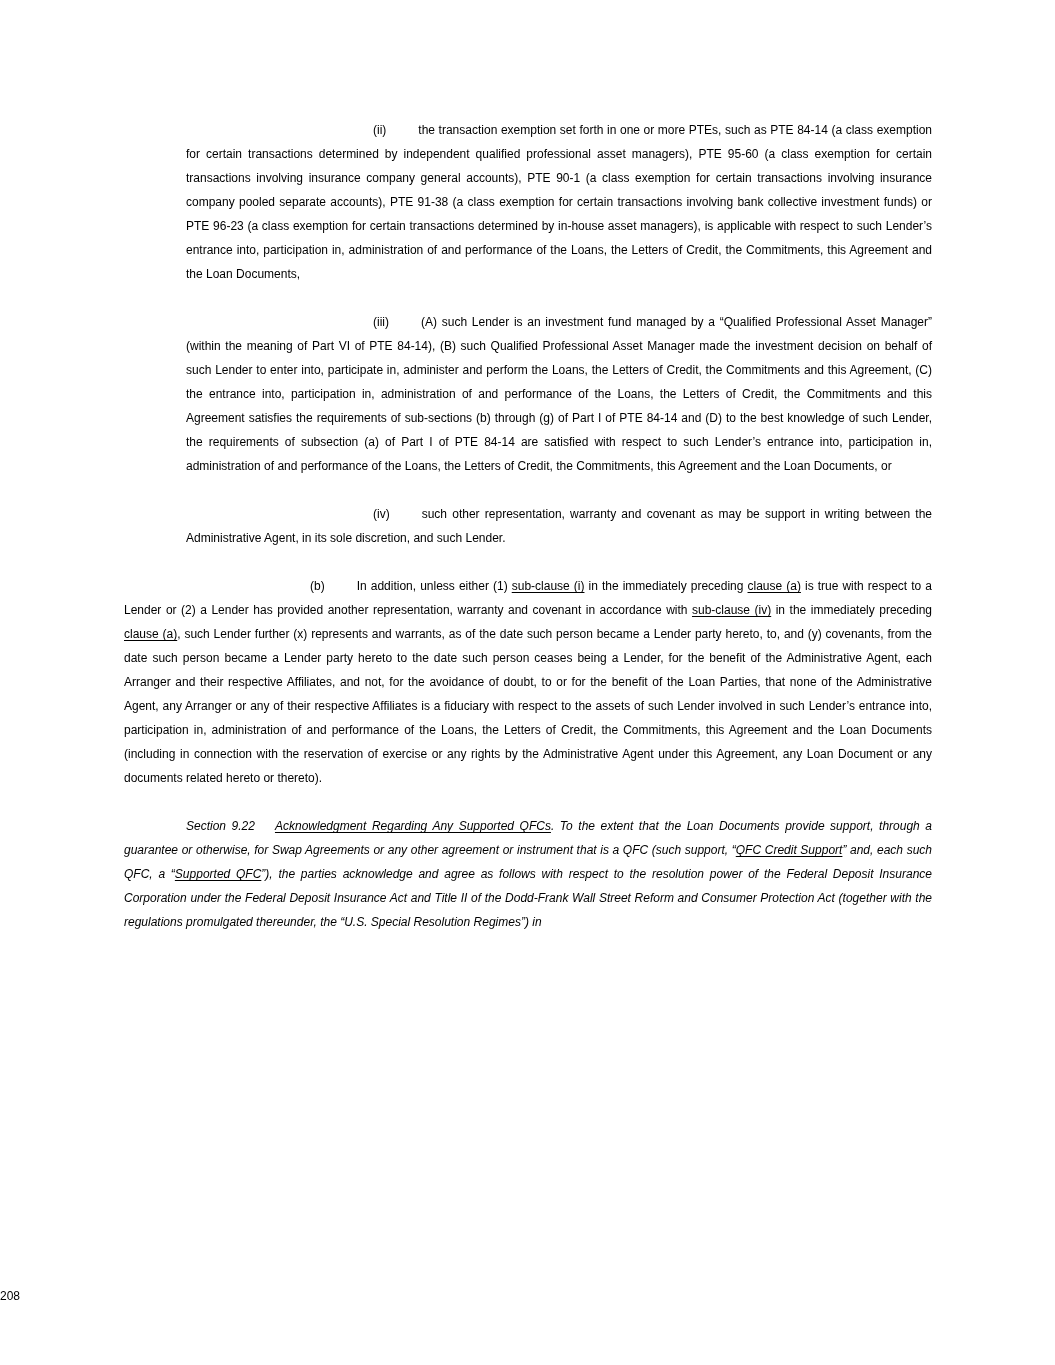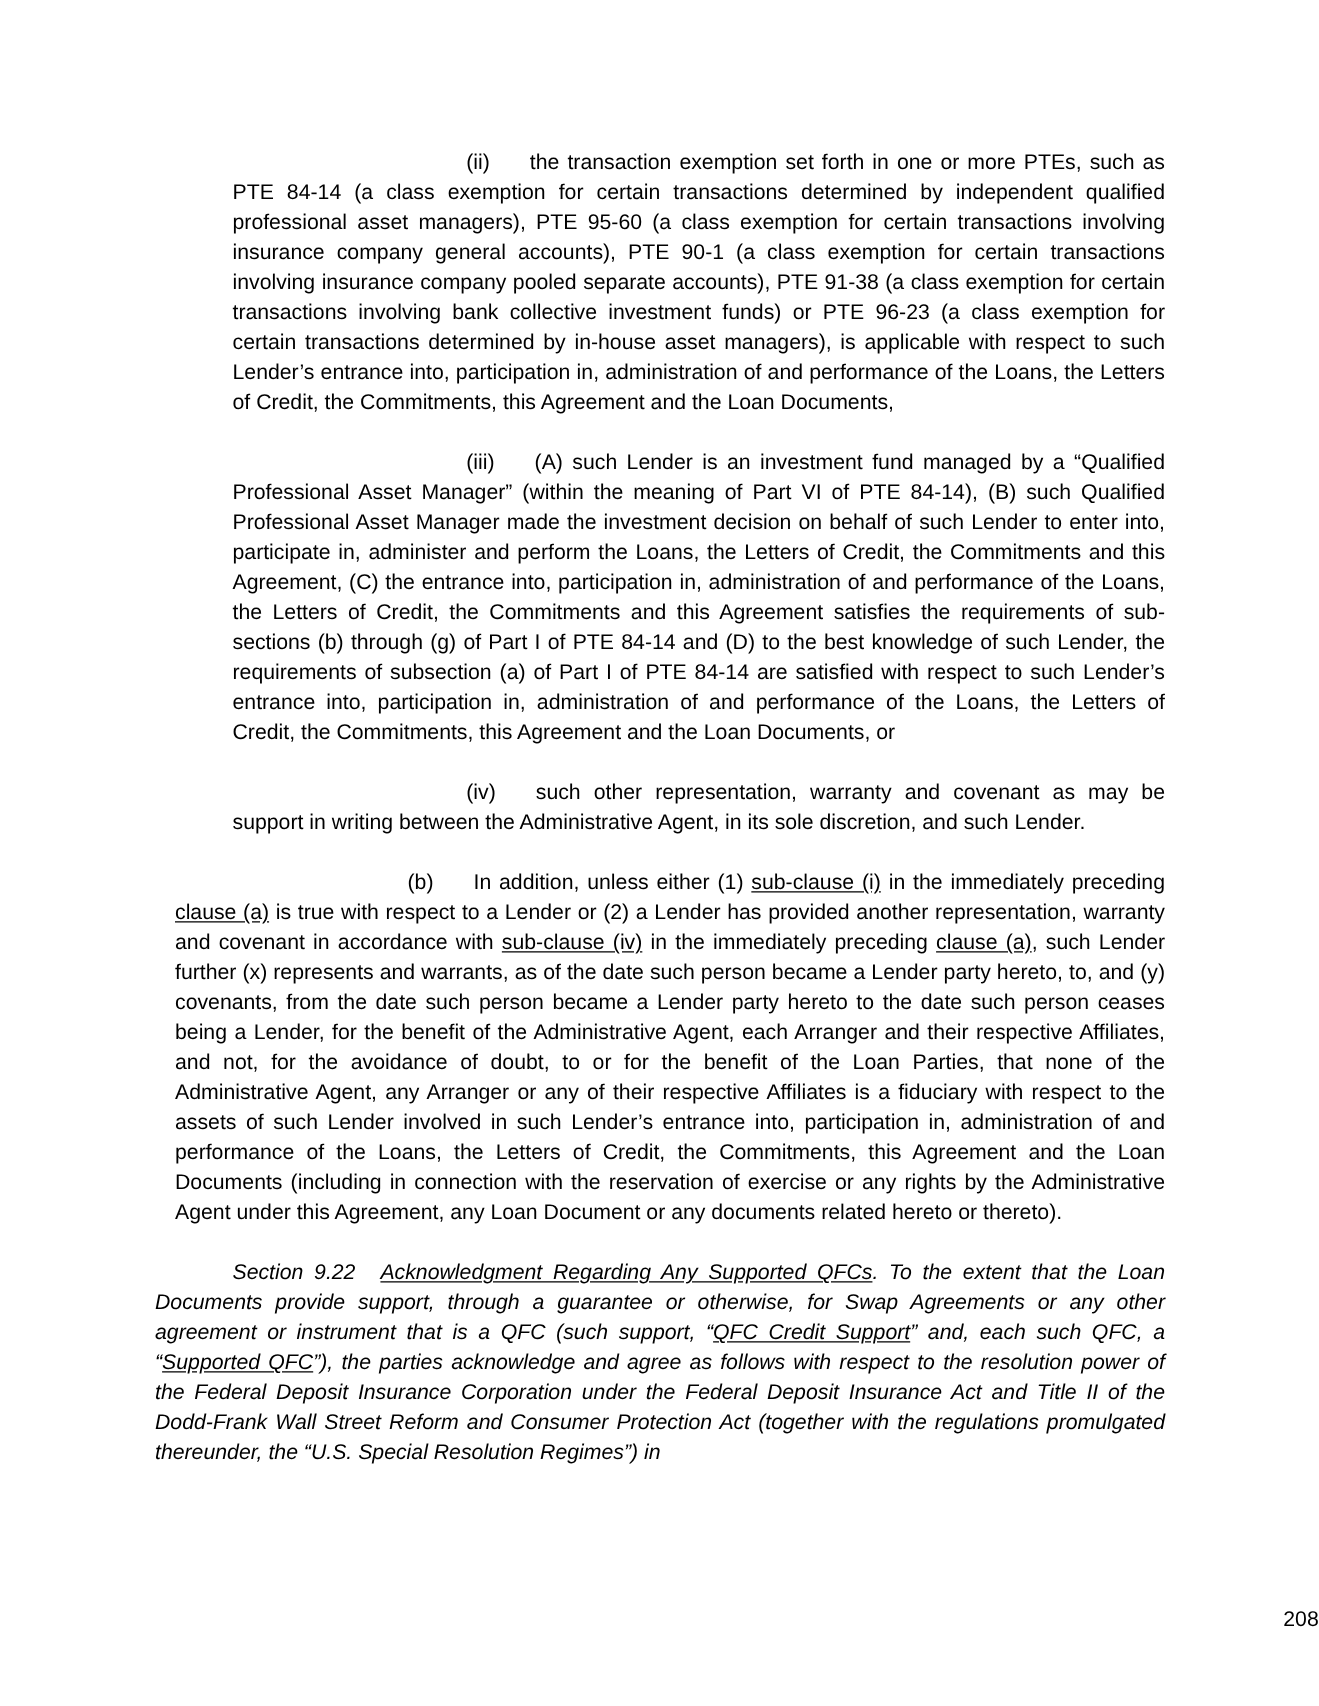--- a/index.html
+++ b/index.html
@@ -8,38 +8,37 @@
     background: #ffffff;
   }
   .page {
     position: relative;
     width: 1055px;
     height: 1365px;
     box-sizing: border-box;
     background: #ffffff;
     padding: 118px 123px 0 124px;
     font-family: "Liberation Sans", sans-serif;
-    font-size: 17px;
+    font-size: 12px;
     line-height: 24px;
     color: #000000;
     overflow: hidden;
   }
   .para {
     margin: 0 0 24px 0;
     text-align: justify;
   }
   
   .clause-indent {
     margin-left: 62px;
     text-indent: 187px;
   }
   
   .para-b {
     text-indent: 186px;
-    margin-left: 16px;
   }
   
   .para-section {
     text-indent: 62px;
     font-style: italic;
   }
   .tab {
     display: inline-block;
     width: 32px;
   }
@@ -49,21 +48,21 @@
   }
   .u {
     text-decoration: underline;
     text-underline-offset: 2px;
   }
   .page-number {
     position: absolute;
     left: 0;
     right: 0;
     bottom: 57px;
-    text-align: right;
+    text-align: left;
     text-indent: 0;
   }
 </style>
 </head>
 <body>
 
 <div class="page">
 
   <p class="para clause-indent"><span>(ii)</span><span class="tab"></span><span>the transaction exemption set forth in one or more PTEs, such as PTE 84-14 (a class exemption for certain transactions determined by independent qualified professional asset managers), PTE 95-60 (a class exemption for certain transactions involving insurance company general accounts), PTE 90-1 (a class exemption for certain transactions involving insurance company pooled separate accounts), PTE 91-38 (a class exemption for certain transactions involving bank collective investment funds) or PTE 96-23 (a class exemption for certain transactions determined by in-house asset managers), is applicable with respect to such Lender’s entrance into, participation in, administration of and performance of the Loans, the Letters of Credit, the Commitments, this Agreement and the Loan Documents,</span></p>
 

